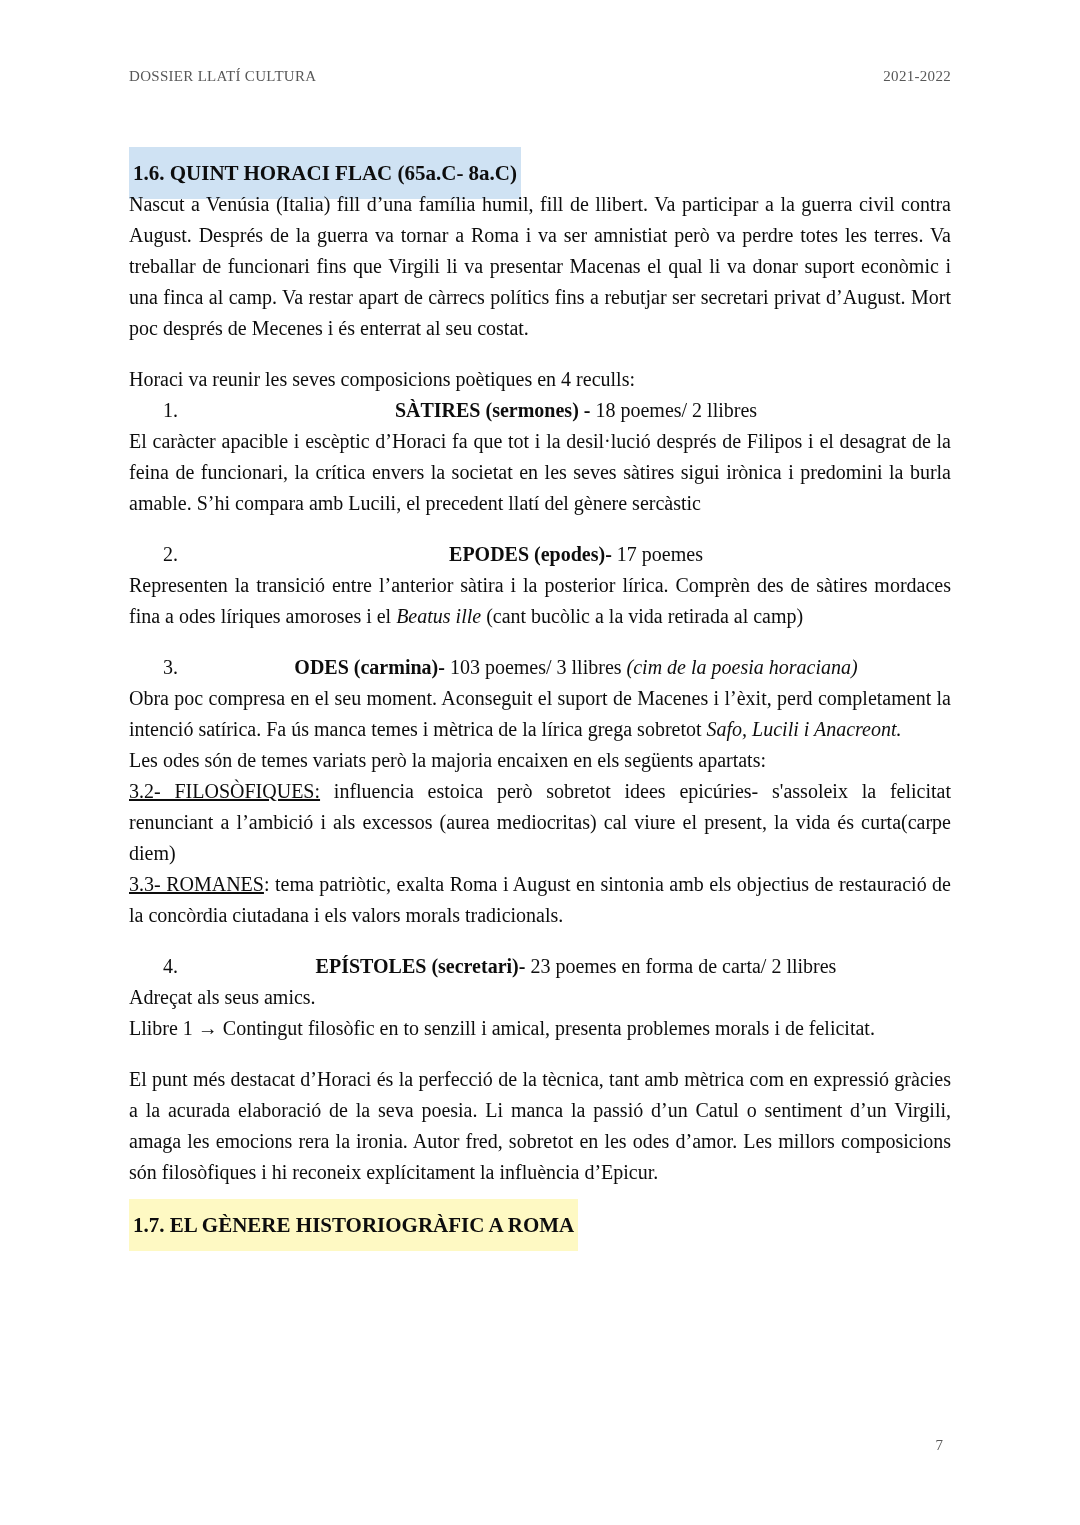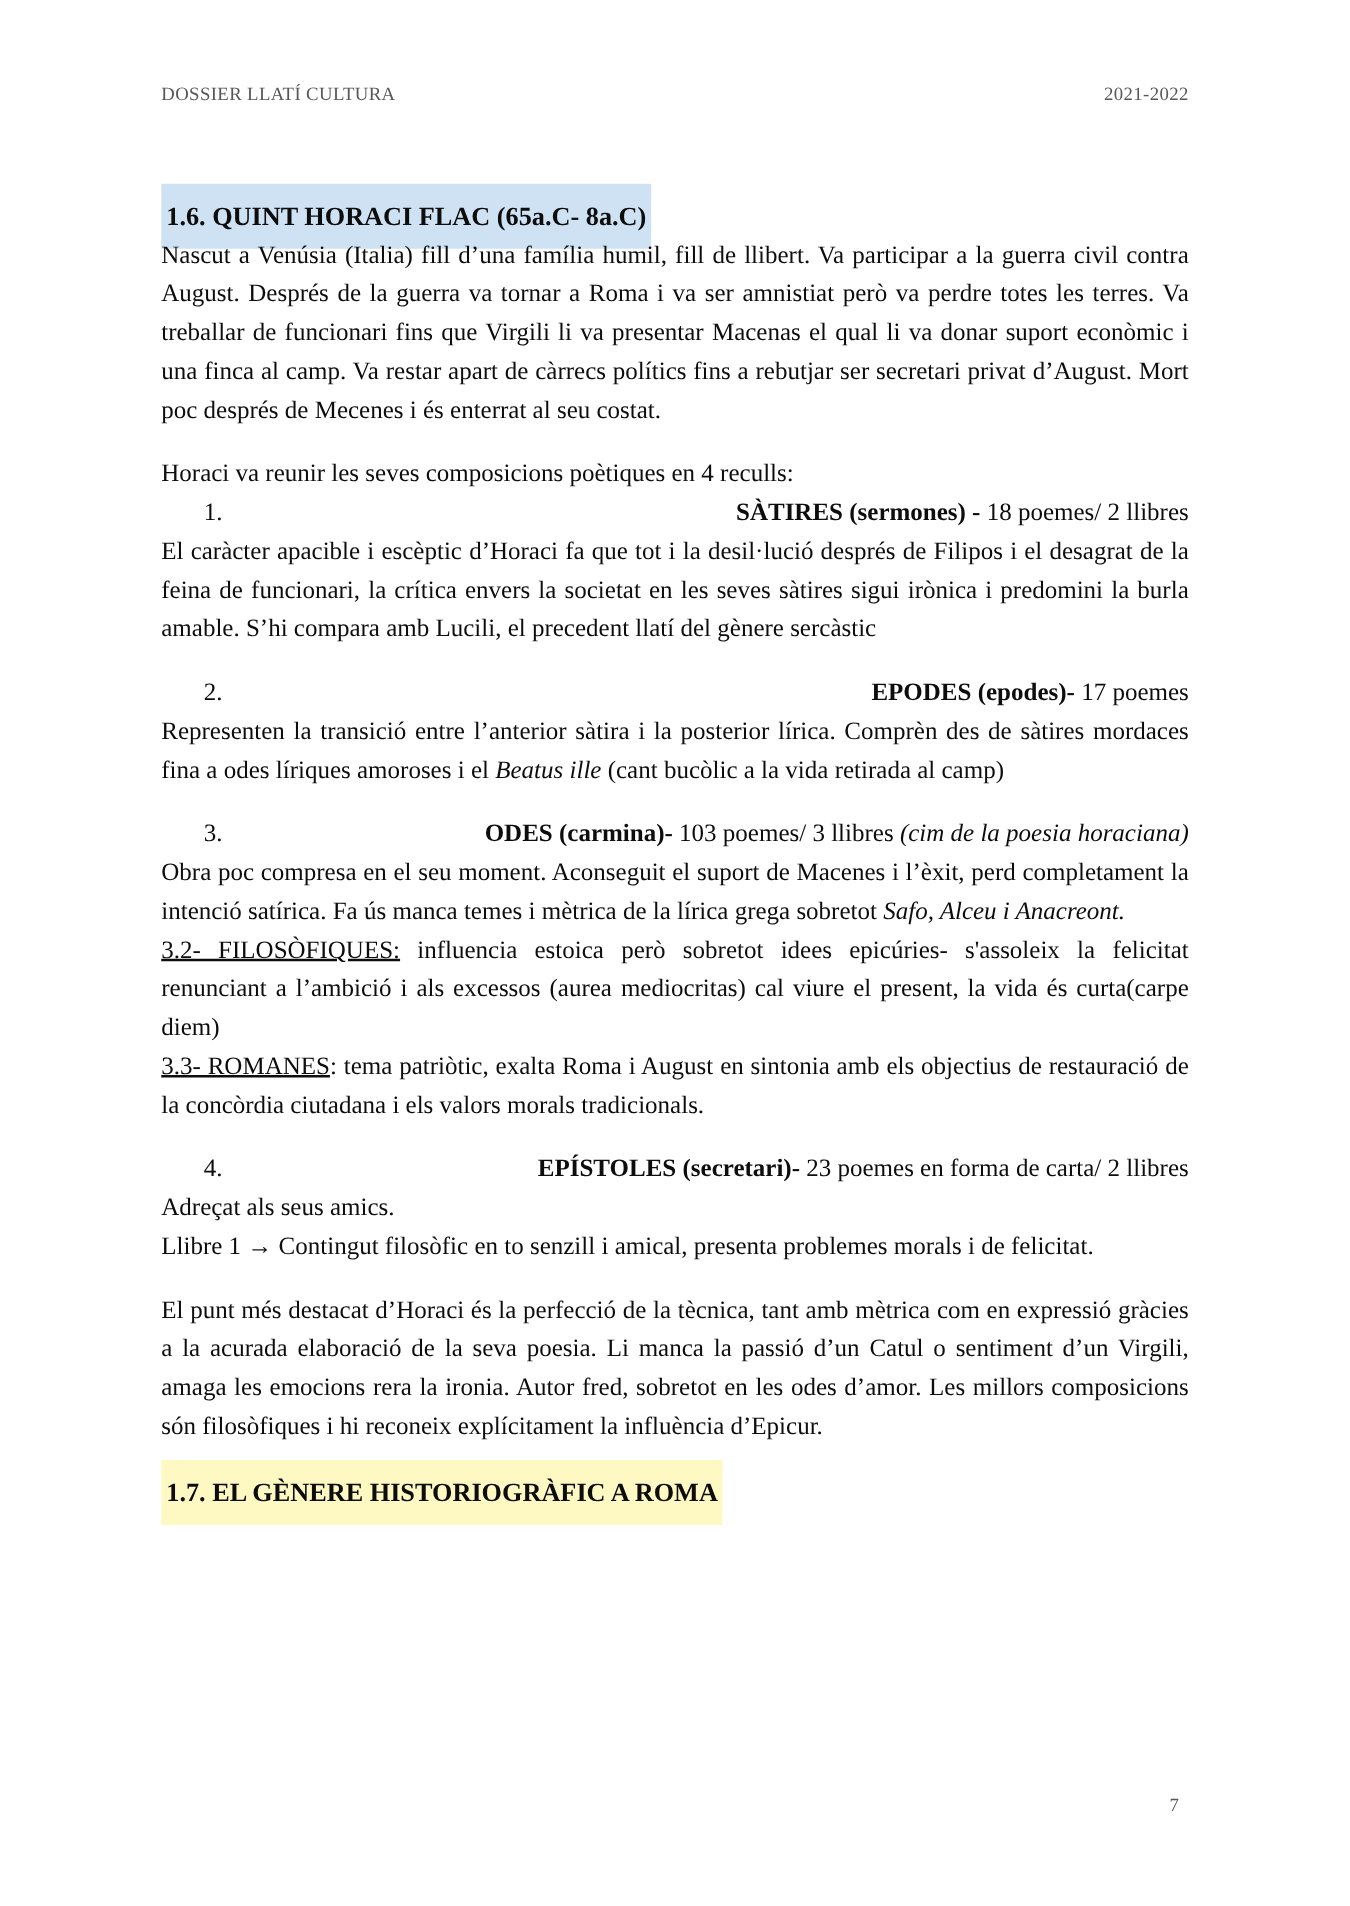--- a/index.html
+++ b/index.html
@@ -21,21 +21,21 @@
     position:absolute; top:158px; left:129px; width:822px;
     font-size:20px; line-height:31px; text-align:justify;
   }
   p { margin:0; }
   .gap { margin-top:20px; }
   .hl { background:#cfe2f3; padding:14px 4px;text-align:center; }
   .h16 { font-size:21px; font-weight:bold; text-align:left; }
   .h17 { font-size:21px; font-weight:bold; text-align:left; margin-top:22px; }
   .li { display:flex; }
   .li .num { flex:none; margin-left:34px; width:38px; }
-  .li .litext { flex:1; text-align:right; }
+  .li .litext { flex:1; text-align:center; }
   b { font-weight:bold; }
   i { font-style:italic; }
   .u { text-decoration:underline; }
   .pagenum {
     position:absolute; top:1437px; right:137px;
     font-size:15px; color:#575757;
   }
 </style>
 </head>
 <body>
@@ -64,21 +64,22 @@
     <div class="li gap">
       <span class="num">2.</span>
       <span class="litext"><b>EPODES (epodes)- </b><span>17 poemes</span></span>
     </div>
     <p class="para"><span>Representen la transició entre l’anterior sàtira i la posterior lírica. Comprèn des de sàtires mordaces fina a odes líriques amoroses i el </span><i>Beatus ille</i><span> (cant bucòlic a la vida retirada al camp)</span></p>
 
     <div class="li gap">
       <span class="num">3.</span>
       <span class="litext"><b>ODES (carmina)- </b><span>103 poemes/ 3 llibres </span><i>(cim de la poesia horaciana)</i></span>
     </div>
-    <p class="para"><span>Obra poc compresa en el seu moment. Aconseguit el suport de Macenes i l’èxit, perd completament la intenció satírica. Fa ús manca temes i mètrica de la lírica grega sobretot </span><i>Safo, Alceu i Anacreont.</i></p>
+    <p class="para"><span>Obra poc compresa en el seu moment. Aconseguit el suport de Macenes i l’èxit, perd completament la intenció satírica. Fa ús manca temes i mètrica de la lírica grega sobretot </span><i>Safo, Lucili i Anacreont.</i></p>
+    <p class="para">Les odes són de temes variats però la majoria encaixen en els següents apartats:</p>
     <p class="para"><span class="u">3.2- FILOSÒFIQUES:</span><span> influencia estoica però sobretot idees epicúries- s'assoleix la felicitat renunciant a l’ambició i als excessos (aurea mediocritas) cal viure el present, la vida és curta(carpe diem)</span></p>
     <p class="para"><span class="u">3.3- ROMANES</span><span>: tema patriòtic, exalta Roma i August en sintonia amb els objectius de restauració de la concòrdia ciutadana i els valors morals tradicionals.</span></p>
 
     <div class="li gap">
       <span class="num">4.</span>
       <span class="litext"><b>EPÍSTOLES (secretari)- </b><span>23 poemes en forma de carta/ 2 llibres</span></span>
     </div>
     <p class="para">Adreçat als seus amics.</p>
     <p class="para">Llibre 1 → Contingut filosòfic en to senzill i amical, presenta problemes morals i de felicitat.</p>
 

